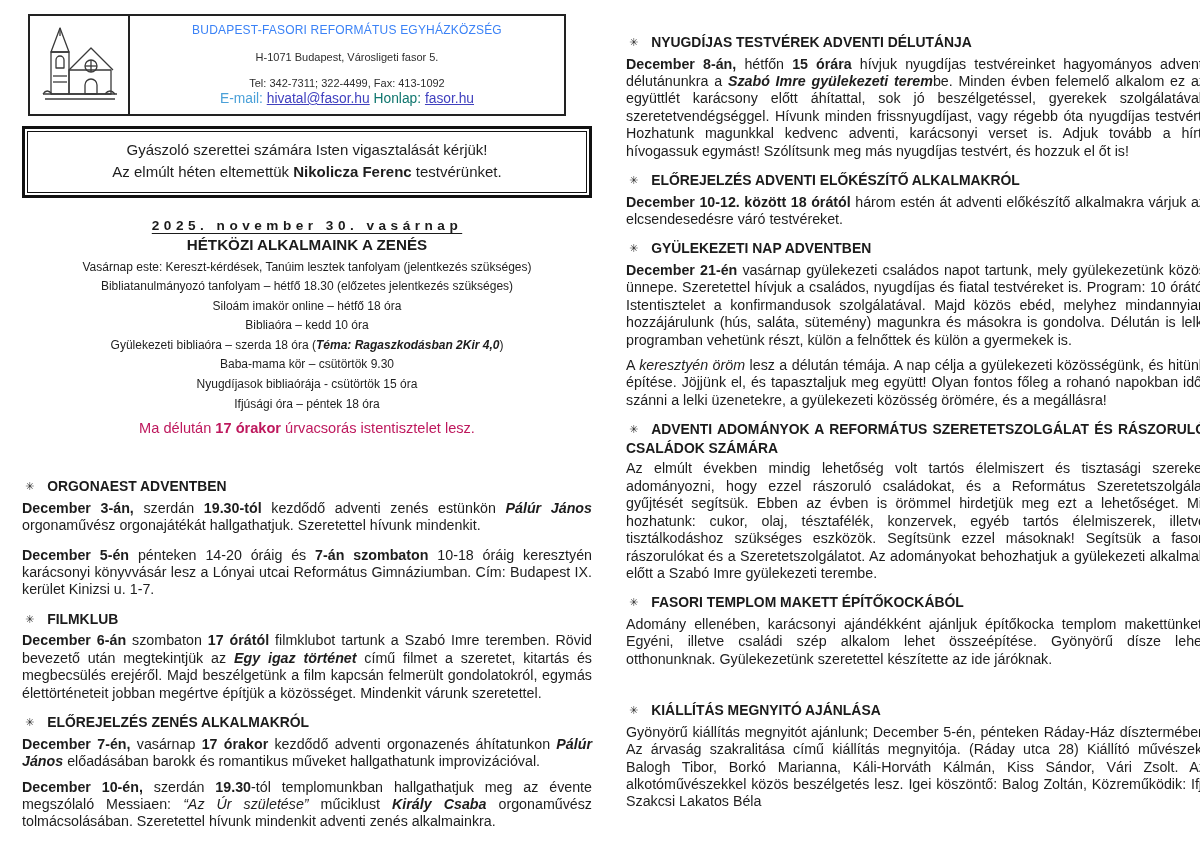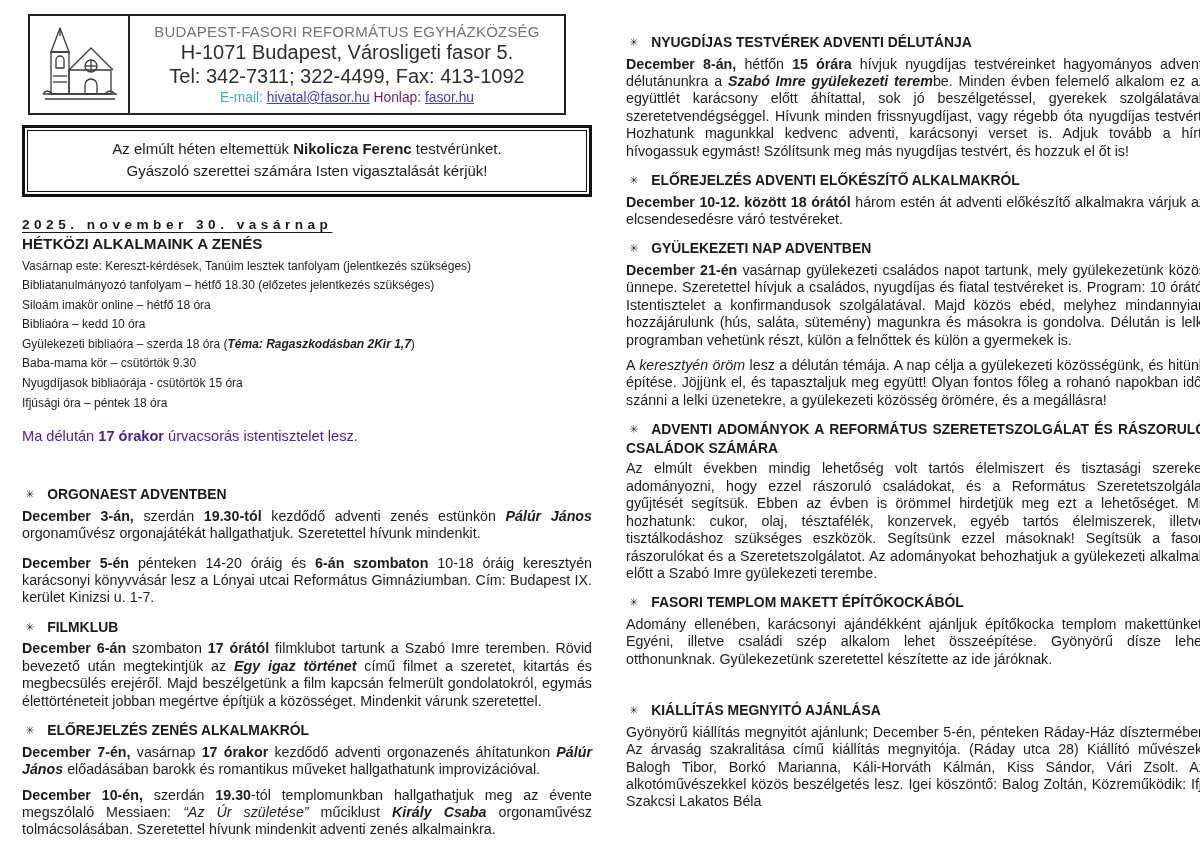--- a/index.html
+++ b/index.html
@@ -11,35 +11,35 @@
   }
   .page{display:flex;padding:14px 12px 0 22px;gap:34px;}
   .col-left{width:570px;flex:0 0 570px;}
   .col-right{width:580px;flex:0 0 580px;padding-top:8px;}
 
   
   .header-box{border:2px solid #222;display:flex;width:534px;margin-left:6px;background:#fff;}
   .logo-cell{width:92px;flex:0 0 92px;border-right:2px solid #222;display:flex;align-items:center;justify-content:center;padding:3px;}
   .logo-cell svg{display:block;}
   .head-text{flex:1;text-align:center;padding:7px 6px 8px;}
-  .org-name{font-size:15px;color:#737373;letter-spacing:.2px;}
-  .addr,.phone{font-size:20px;color:#2e2e2e;margin-top:1px;}
+  .org-name{font-size:12px;color:#3b82f6;letter-spacing:.2px;}
+  .addr,.phone{font-size:11px;color:#2e2e2e;margin-top:14px;}
   .contact{font-size:13.8px;margin-top:2px;}
 
   
   .memorial-outer{margin-top:10px;border:3px solid #111;padding:2px;}
   .memorial-inner{border:1.5px solid #111;padding:7px 10px 9px;text-align:center;font-size:15px;line-height:1.45;color:#1d1d1d;}
 
   
-  .weekly{text-align:left;margin-top:20px;}
+  .weekly{text-align:center;margin-top:20px;}
   .date-line{font-weight:700;font-size:13.6px;letter-spacing:4.5px;text-decoration:underline;text-underline-offset:3px;color:#1b1b1b;}
   .weekly-title{font-weight:700;font-size:15.2px;margin-top:3px;color:#1b1b1b;}
   .weekly-items{margin-top:5px;}
   .witem{font-size:12px;line-height:19.6px;color:#1d1d1d;}
-  .today-line{margin-top:15px;font-size:14.6px;color:#4c1d95;}
+  .today-line{margin-top:6px;font-size:14.6px;color:#be185d;}
 
   
   .sections-left{margin-top:42px;}
   .section{margin-top:12px;}
   .sec-title{font-weight:700;font-size:13.9px;color:#1b1b1b;text-align:justify;line-height:17.6px;}
   .bullet{display:inline-block;margin:0 13px 0 3px;font-weight:400;font-size:11px;color:#333;transform:translateY(-1px);}
   p.body{margin:3px 0 0;text-align:justify;font-size:14.25px;line-height:17.4px;color:#1d1d1d;}
   p.body + p.body{margin-top:8px;}
   .col-right .section:last-child{margin-top:34px;}
 
@@ -75,54 +75,54 @@
             <path d="M4 70 q4 -6 9 0"></path>
             <path d="M66 70 q5 -6 10 0"></path>
             <line x1="6" y1="75" x2="76" y2="75"></line>
           </g>
         </svg>
       </div>
       <div class="head-text">
         <div class="org-name">BUDAPEST-FASORI REFORMÁTUS EGYHÁZKÖZSÉG</div>
         <div class="addr">H-1071 Budapest, Városligeti fasor 5.</div>
         <div class="phone">Tel: 342-7311; 322-4499, Fax: 413-1092</div>
-        <div class="contact"><span style="color: rgb(74, 160, 216);">E-mail: </span><span class="u link" style="color: rgb(65, 65, 191); text-align: right;">hivatal@fasor.hu</span><span style="color: #701a75;"> Honlap: </span><span class="u link" style="color: rgb(65, 65, 191);">fasor.hu</span></div>
+        <div class="contact"><span style="color: rgb(74, 160, 216);">E-mail: </span><span class="u link" style="color: rgb(65, 65, 191); text-align: right;">hivatal@fasor.hu</span><span style="color: #0f766e;"> Honlap: </span><span class="u link" style="color: rgb(65, 65, 191);">fasor.hu</span></div>
       </div>
     </div>
 
     <div class="memorial-outer">
       <div class="memorial-inner">
+        <div>Gyászoló szerettei számára Isten vigasztalását kérjük!</div>
         <div><span>Az elmúlt héten eltemettük </span><span class="b">Nikolicza Ferenc</span><span> testvérünket.</span></div>
-        <div>Gyászoló szerettei számára Isten vigasztalását kérjük!</div>
       </div>
     </div>
 
     <div class="weekly">
       <div class="date-line">2025. november 30. vasárnap</div>
       <div class="weekly-title">HÉTKÖZI ALKALMAINK A ZENÉS</div>
       <div class="weekly-items" id="weekly-items">
           <div class="witem"><span>Vasárnap este: Kereszt-kérdések, Tanúim lesztek tanfolyam (jelentkezés szükséges)</span></div>
           <div class="witem"><span>Bibliatanulmányozó tanfolyam – hétfő 18.30 (előzetes jelentkezés szükséges)</span></div>
           <div class="witem"><span>Siloám imakör online – hétfő 18 óra</span></div>
           <div class="witem"><span>Bibliaóra – kedd 10 óra</span></div>
-          <div class="witem"><span>Gyülekezeti bibliaóra – szerda 18 óra (</span><span class="b i">Téma: Ragaszkodásban 2Kir 1,7</span><span>)</span></div>
+          <div class="witem"><span>Gyülekezeti bibliaóra – szerda 18 óra (</span><span class="b i">Téma: Ragaszkodásban 2Kir 4,0</span><span>)</span></div>
           <div class="witem"><span>Baba-mama kör – csütörtök 9.30</span></div>
           <div class="witem"><span>Nyugdíjasok bibliaórája - csütörtök 15 óra</span></div>
           <div class="witem"><span>Ifjúsági óra – péntek 18 óra</span></div>
         </div>
       <div class="today-line"><span>Ma délután </span><span class="b">17 órakor</span><span> úrvacsorás istentisztelet lesz.</span></div>
     </div>
 
     <div class="sections-left" id="left-sections">
         <div class="section">
           <div class="sec-title"><span class="bullet">✳</span><span>ORGONAEST ADVENTBEN</span></div>
           <p class="body"><span class="b">December 3-án,</span><span> szerdán </span><span class="b">19.30-tól</span><span> kezdődő adventi zenés estünkön </span><span class="b i">Pálúr János</span><span> orgonaművész orgonajátékát hallgathatjuk. Szeretettel hívunk mindenkit.</span></p>
         </div>
         <div class="section">
-          <p class="body"><span class="b">December 5-én</span><span> pénteken 14-20 óráig és </span><span class="b">6-án szombaton</span><span> 10-18 óráig keresztyén karácsonyi könyvvásár lesz a Lónyai utcai Református Gimnáziumban. Cím: Budapest IX. kerület Kinizsi u. 1-7.</span></p>
+          <p class="body"><span class="b">December 5-én</span><span> pénteken 14-20 óráig és </span><span class="b">7-án szombaton</span><span> 10-18 óráig keresztyén karácsonyi könyvvásár lesz a Lónyai utcai Református Gimnáziumban. Cím: Budapest IX. kerület Kinizsi u. 1-7.</span></p>
         </div>
         <div class="section">
           <div class="sec-title"><span class="bullet">✳</span><span>FILMKLUB</span></div>
           <p class="body"><span class="b">December 6-án</span><span> szombaton </span><span class="b">17 órától</span><span> filmklubot tartunk a Szabó Imre teremben. Rövid bevezető után megtekintjük az </span><span class="b i">Egy igaz történet</span><span> című filmet a szeretet, kitartás és megbecsülés erejéről. Majd beszélgetünk a film kapcsán felmerült gondolatokról, egymás élettörténeteit jobban megértve építjük a közösséget. Mindenkit várunk szeretettel.</span></p>
         </div>
         <div class="section">
           <div class="sec-title"><span class="bullet">✳</span><span>ELŐREJELZÉS ZENÉS ALKALMAKRÓL</span></div>
           <p class="body"><span class="b">December 7-én,</span><span> vasárnap </span><span class="b">17 órakor</span><span> kezdődő adventi orgonazenés áhítatunkon </span><span class="b i">Pálúr János</span><span> előadásában barokk és romantikus műveket hallgathatunk improvizációval.</span></p>
           <p class="body"><span class="b">December 10-én,</span><span> szerdán </span><span class="b">19.30</span><span>-tól templomunkban hallgathatjuk meg az évente megszólaló Messiaen: </span><span class="i">“Az Úr születése”</span><span> műciklust </span><span class="b i">Király Csaba</span><span> orgonaművész tolmácsolásában. Szeretettel hívunk mindenkit adventi zenés alkalmainkra.</span></p>
         </div>

